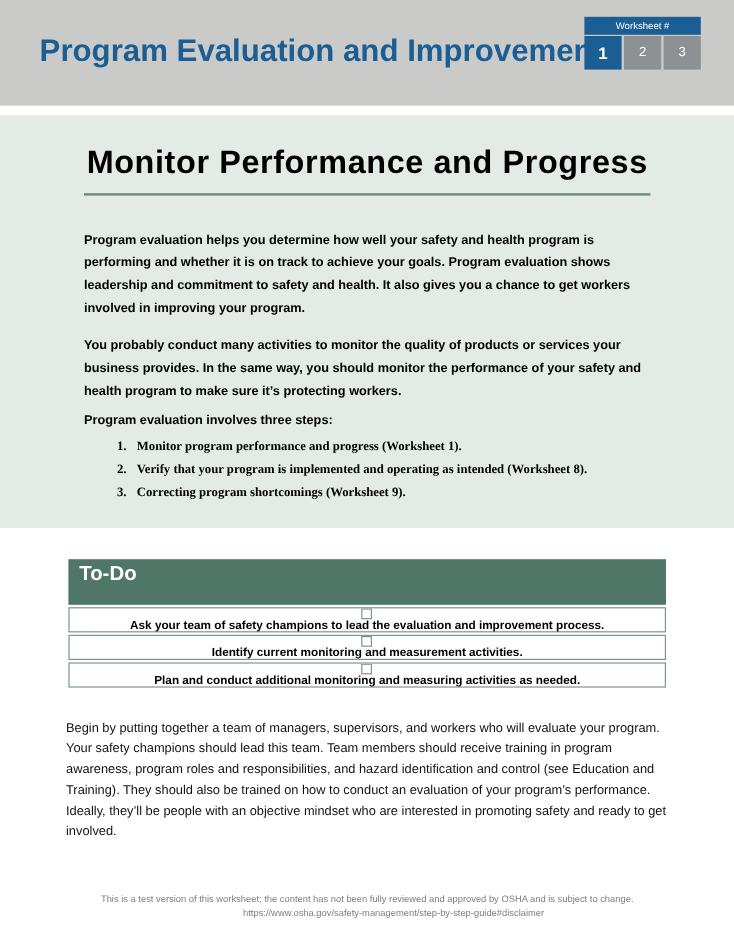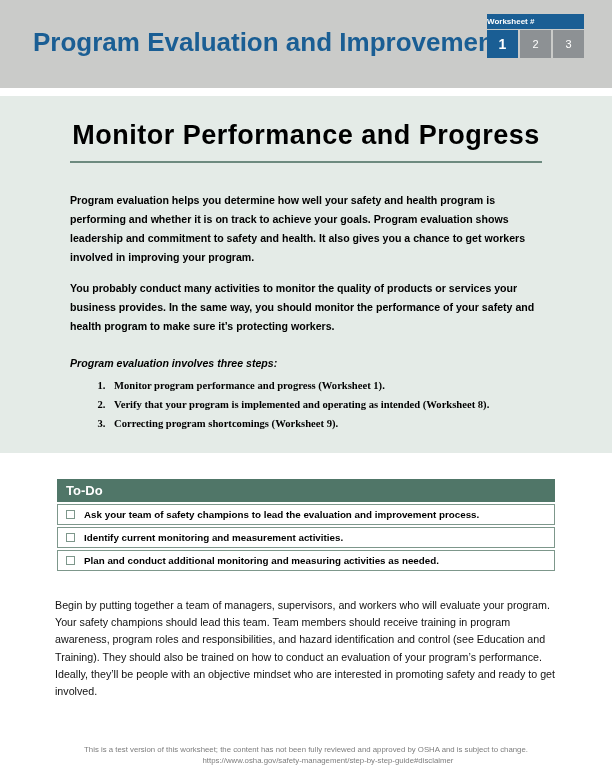--- a/index.html
+++ b/index.html
@@ -38,21 +38,22 @@
     position:absolute;
     top:14px;
     right:28px;
     width:97px;
   }
   .badge-label{
     height:15px;
     background:var(--accent-blue);
     color:#ffffff;
     font-size:8px;
-    font-weight:bold;
+    font-weight:normal;
+    text-align:center;
     line-height:15px;
   }
   .badge-cells{
     display:flex;
     gap:2px;
     margin-top:1px;
   }
   .badge-cell{
     flex:1;
     height:28px;
@@ -87,48 +88,49 @@
     margin-top:10px;
   }
   .lead{
     font-size:10.6px;
     font-weight:bold;
     color:#000000;
     line-height:19px;
     margin-top:12px;
   }
   .lead.first{margin-top:28px;}
-  .lead.intro{margin-top:18px;font-style:italic;}
+  .lead.intro{margin-top:5px;}
   ol.steps{
     margin:3px 0 0 38px;
     font-size:10.6px;
     font-weight:bold;
     line-height:19px;
   }
   ol.steps li{padding-left:6px;font-family:Liberation Serif, serif;}
   
   .todo{
     margin:26px 57px 0 57px;
   }
   .todo-header{
     background:var(--todo-green);
     color:#ffffff;
-    font-size:13px;
-    font-weight:bold;
-    height:23px;
+    font-size:17px;
+    font-weight:bold;
+    height:38px;
     line-height:23px;
     padding-left:9px;
   }
   .todo-row{
     margin-top:2px;
     border:1.5px solid var(--todo-border);
     background:#ffffff;
     height:21px;
     display:flex;
     align-items:center;
+    flex-direction:column;
   }
   .checkbox{
     width:9px;
     height:9px;
     border:1.5px solid var(--todo-border);
     background:#ffffff;
     margin:0 9px 0 8px;
     flex:0 0 auto;
   }
   .todo-text{

